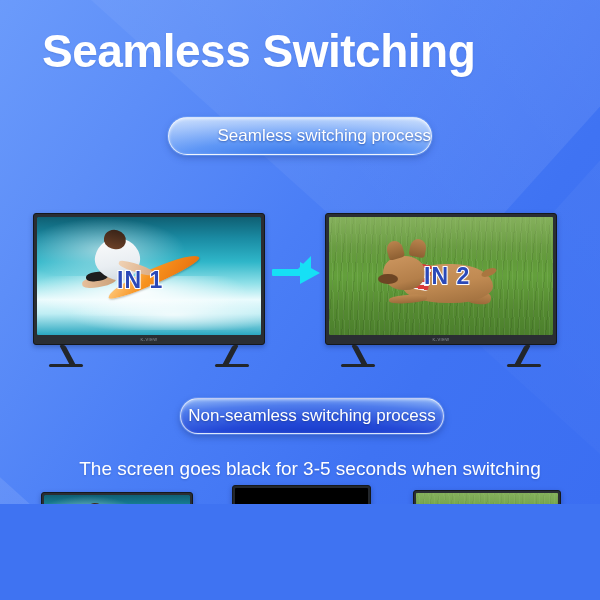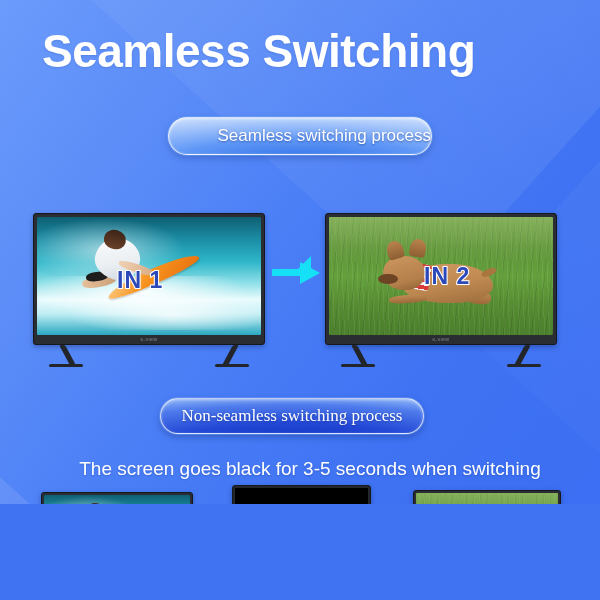--- a/index.html
+++ b/index.html
@@ -55,27 +55,26 @@
   #pill-seamless{
     left:168px;top:117px;width:262px;height:36px;
     background:
       radial-gradient(120% 150% at 50% 120%, #2f6fe8 0%, #5f97f6 40%, #a9c8fb 72%, #e2eefd 100%);
     border:1.5px solid rgba(255,255,255,.75);
     box-shadow:0 0 0 1px rgba(120,170,255,.45), 0 3px 7px rgba(25,55,130,.35),
                inset 0 1px 3px rgba(255,255,255,.6);
     justify-content:flex-end;
   }
   #pill-nonseamless{
-    left:160px;top:398px;width:262px;height:34px;
+    left:180px;top:398px;width:262px;height:34px;
     background:
       radial-gradient(130% 170% at 50% 130%, #0d2fbf 0%, #2348d6 35%, #4f7cec 66%, #9dc2fa 88%, #dbeafd 100%);
     border:1.5px solid rgba(255,255,255,.72);
     box-shadow:0 0 0 1px rgba(130,175,255,.4), 0 3px 7px rgba(20,45,120,.4),
                inset 0 1px 3px rgba(255,255,255,.45);
-    font-family:Liberation Serif, serif;
   }
 
   
   .caption{
     position:absolute;width:600px;text-align:center;
     color:#ffffff;font-size:19px;
     text-shadow:0 1px 2px rgba(25,55,130,.3);
     white-space:nowrap;
   }
   #caption-top{left:0;top:167px;}

